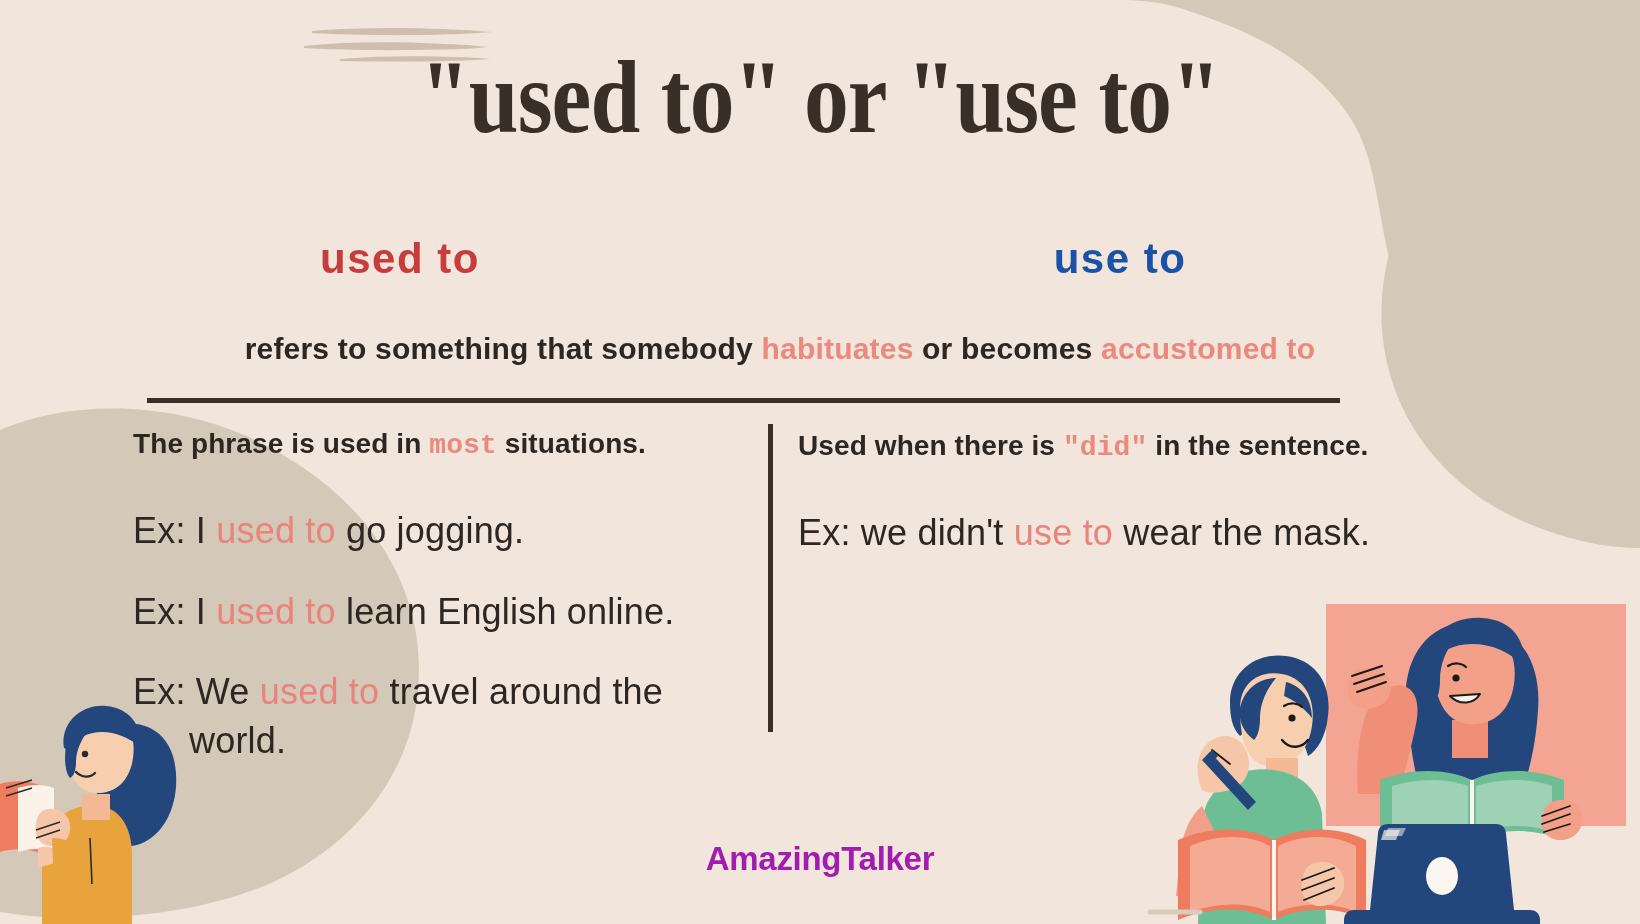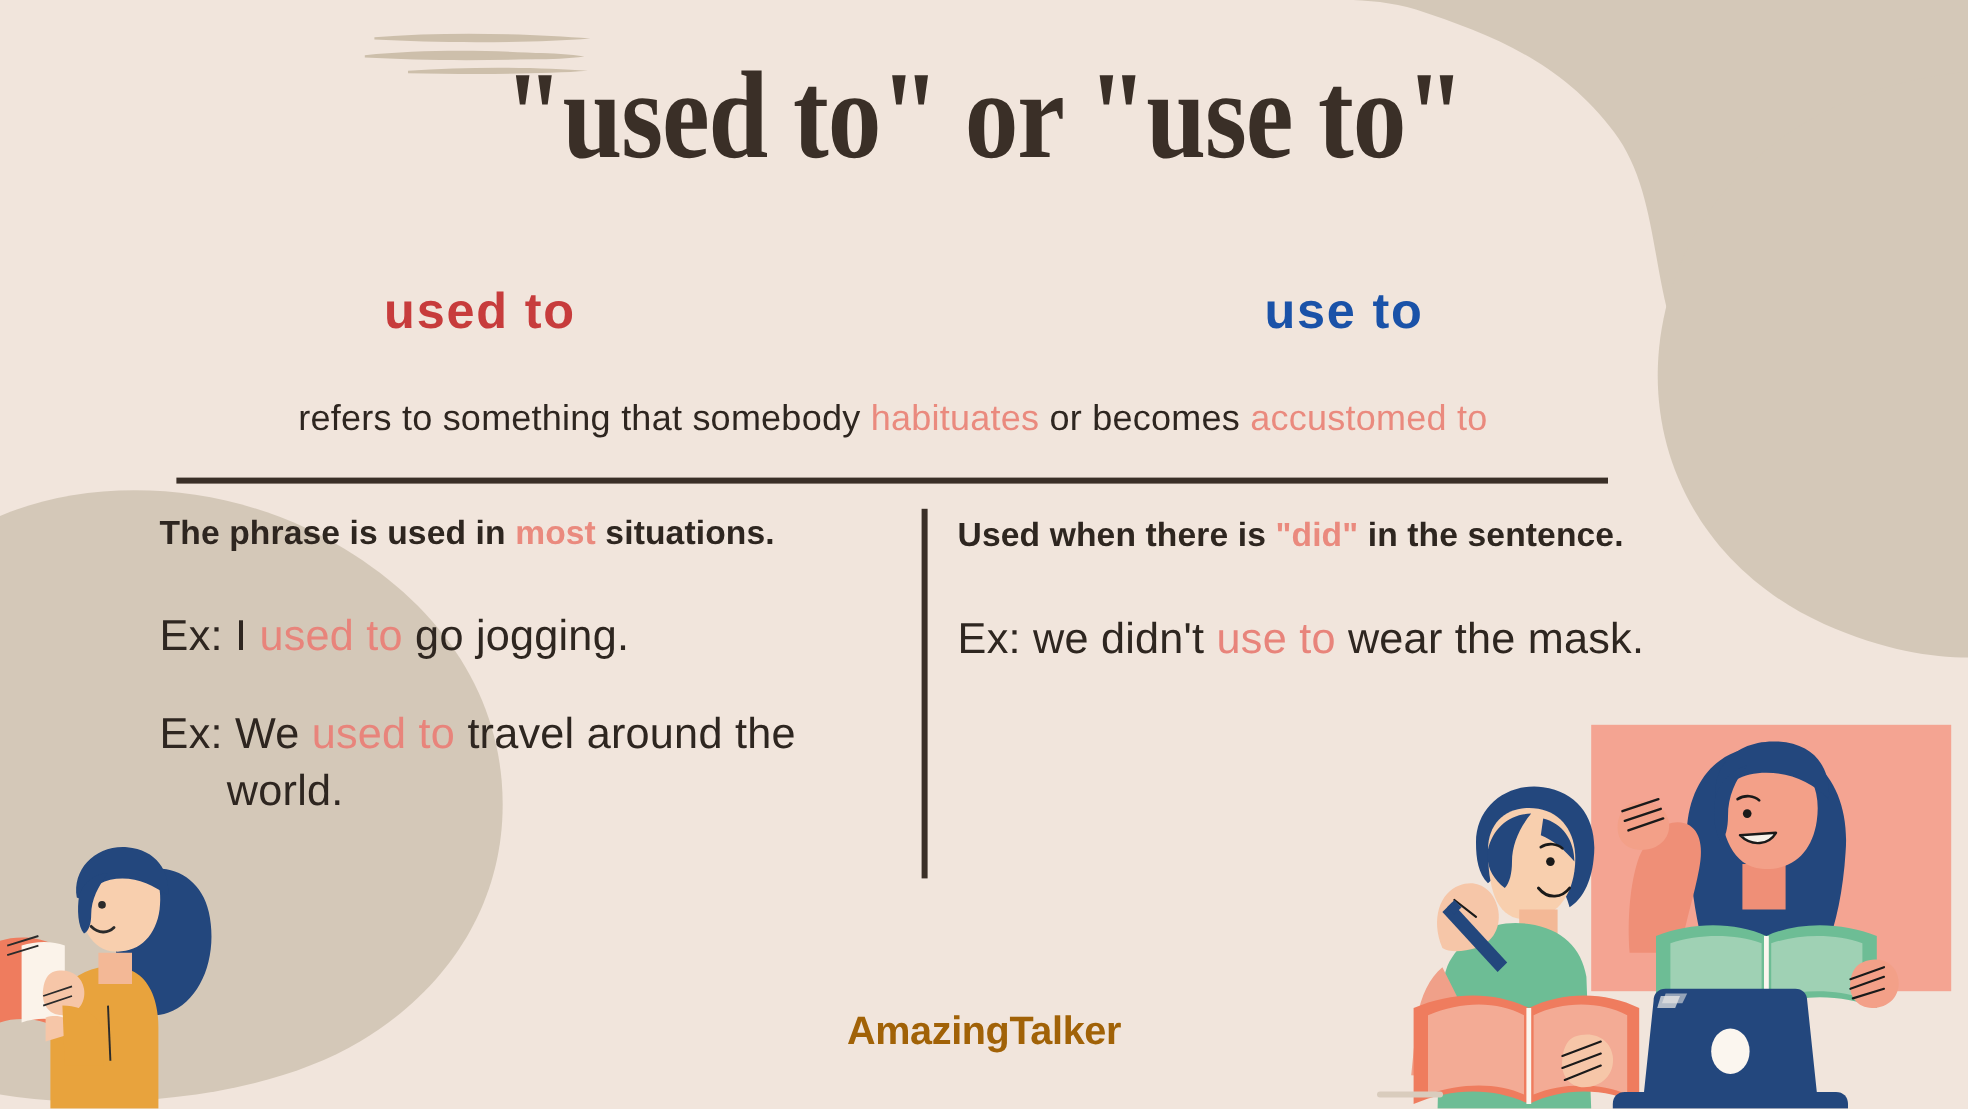--- a/index.html
+++ b/index.html
@@ -37,22 +37,23 @@
     position:absolute; top:235px; z-index:3;
     font-size:42px; font-weight:700; letter-spacing:1.5px;
   }
   .col-head.left  { left:0; width:800px; text-align:center; color:#c73c3c; }
   .col-head.right { left:760px; width:720px; text-align:center; color:#1a52a8; }
 
   
   .subtitle {
     position:absolute; left:0; top:332px; width:1488px;
     text-align:center; z-index:3;
-    font-size:30px; font-weight:400; color:#2e2620;
+    font-size:30px; font-weight:700; color:#2e2620;
     letter-spacing:0.2px;
+    padding-left:36px;
   }
   .subtitle .hl { color:#ea8a7e; }
 
   
   .hdivider {
     position:absolute; left:147px; top:398px; width:1193px; height:5px;
     background:#3a2f27; z-index:3;
   }
   .vdivider {
     position:absolute; left:768px; top:424px; width:5px; height:308px;
@@ -61,36 +62,36 @@
 
   
   .column { position:absolute; z-index:3; }
   .column.left  { left:133px; top:428px; width:615px; }
   .column.right { left:798px; top:430px; width:680px; }
 
   .col-title {
     font-size:28px; font-weight:700; color:#2e2620;
     letter-spacing:0.1px; margin:0 0 46px 0; white-space:nowrap;
   }
-  .col-title .hl { color:#ea8a7e; }
+  .col-title .hl { color:#ea8a7e;font-family:Liberation Mono, monospace; }
 
   .example {
     font-size:36px; color:#2e2620; margin:0 0 32px 0;
     letter-spacing:0.2px; line-height:1.35;
   }
   .column.left .example { text-indent:0; }
   .example .hl { color:#e8847b; }
   .example.wrap { width:540px; }
   .example .indent { display:inline-block; width:56px; }
 
   
   .brand {
     position:absolute; left:0; top:840px; width:1640px;
     text-align:center; z-index:4;
-    font-size:33px; font-weight:700; color:#a16207;
+    font-size:33px; font-weight:700; color:#a21caf;
     letter-spacing:-0.3px;
   }
 
   
   .illo-left  { position:absolute; left:-10px; top:688px; width:250px; height:236px; z-index:2; }
   .illo-right { position:absolute; left:1090px; top:590px; width:550px; height:334px; z-index:2; }
 </style>
 </head>
 <body>
 
@@ -128,20 +129,23 @@
 
   <div class="hdivider"></div>
   <div class="vdivider"></div>
 
   <div class="column left">
     <p class="col-title">
       <span>The phrase is used in </span><span class="hl">most</span><span> situations.</span>
     </p>
     <p class="example">
       <span>Ex: I </span><span class="hl">used to</span><span> go jogging.</span>
+    </p>
+    <p class="example">
+      <span>Ex: I </span><span class="hl">used to</span><span> learn English online.</span>
     </p>
     <p class="example wrap">
       <span>Ex: We </span><span class="hl">used to</span><span> travel around the</span><br>
       <span class="indent"></span><span>world.</span>
     </p>
   </div>
 
   <div class="column right">
     <p class="col-title">
       <span>Used when there is </span><span class="hl">"did"</span><span> in the sentence.</span>

